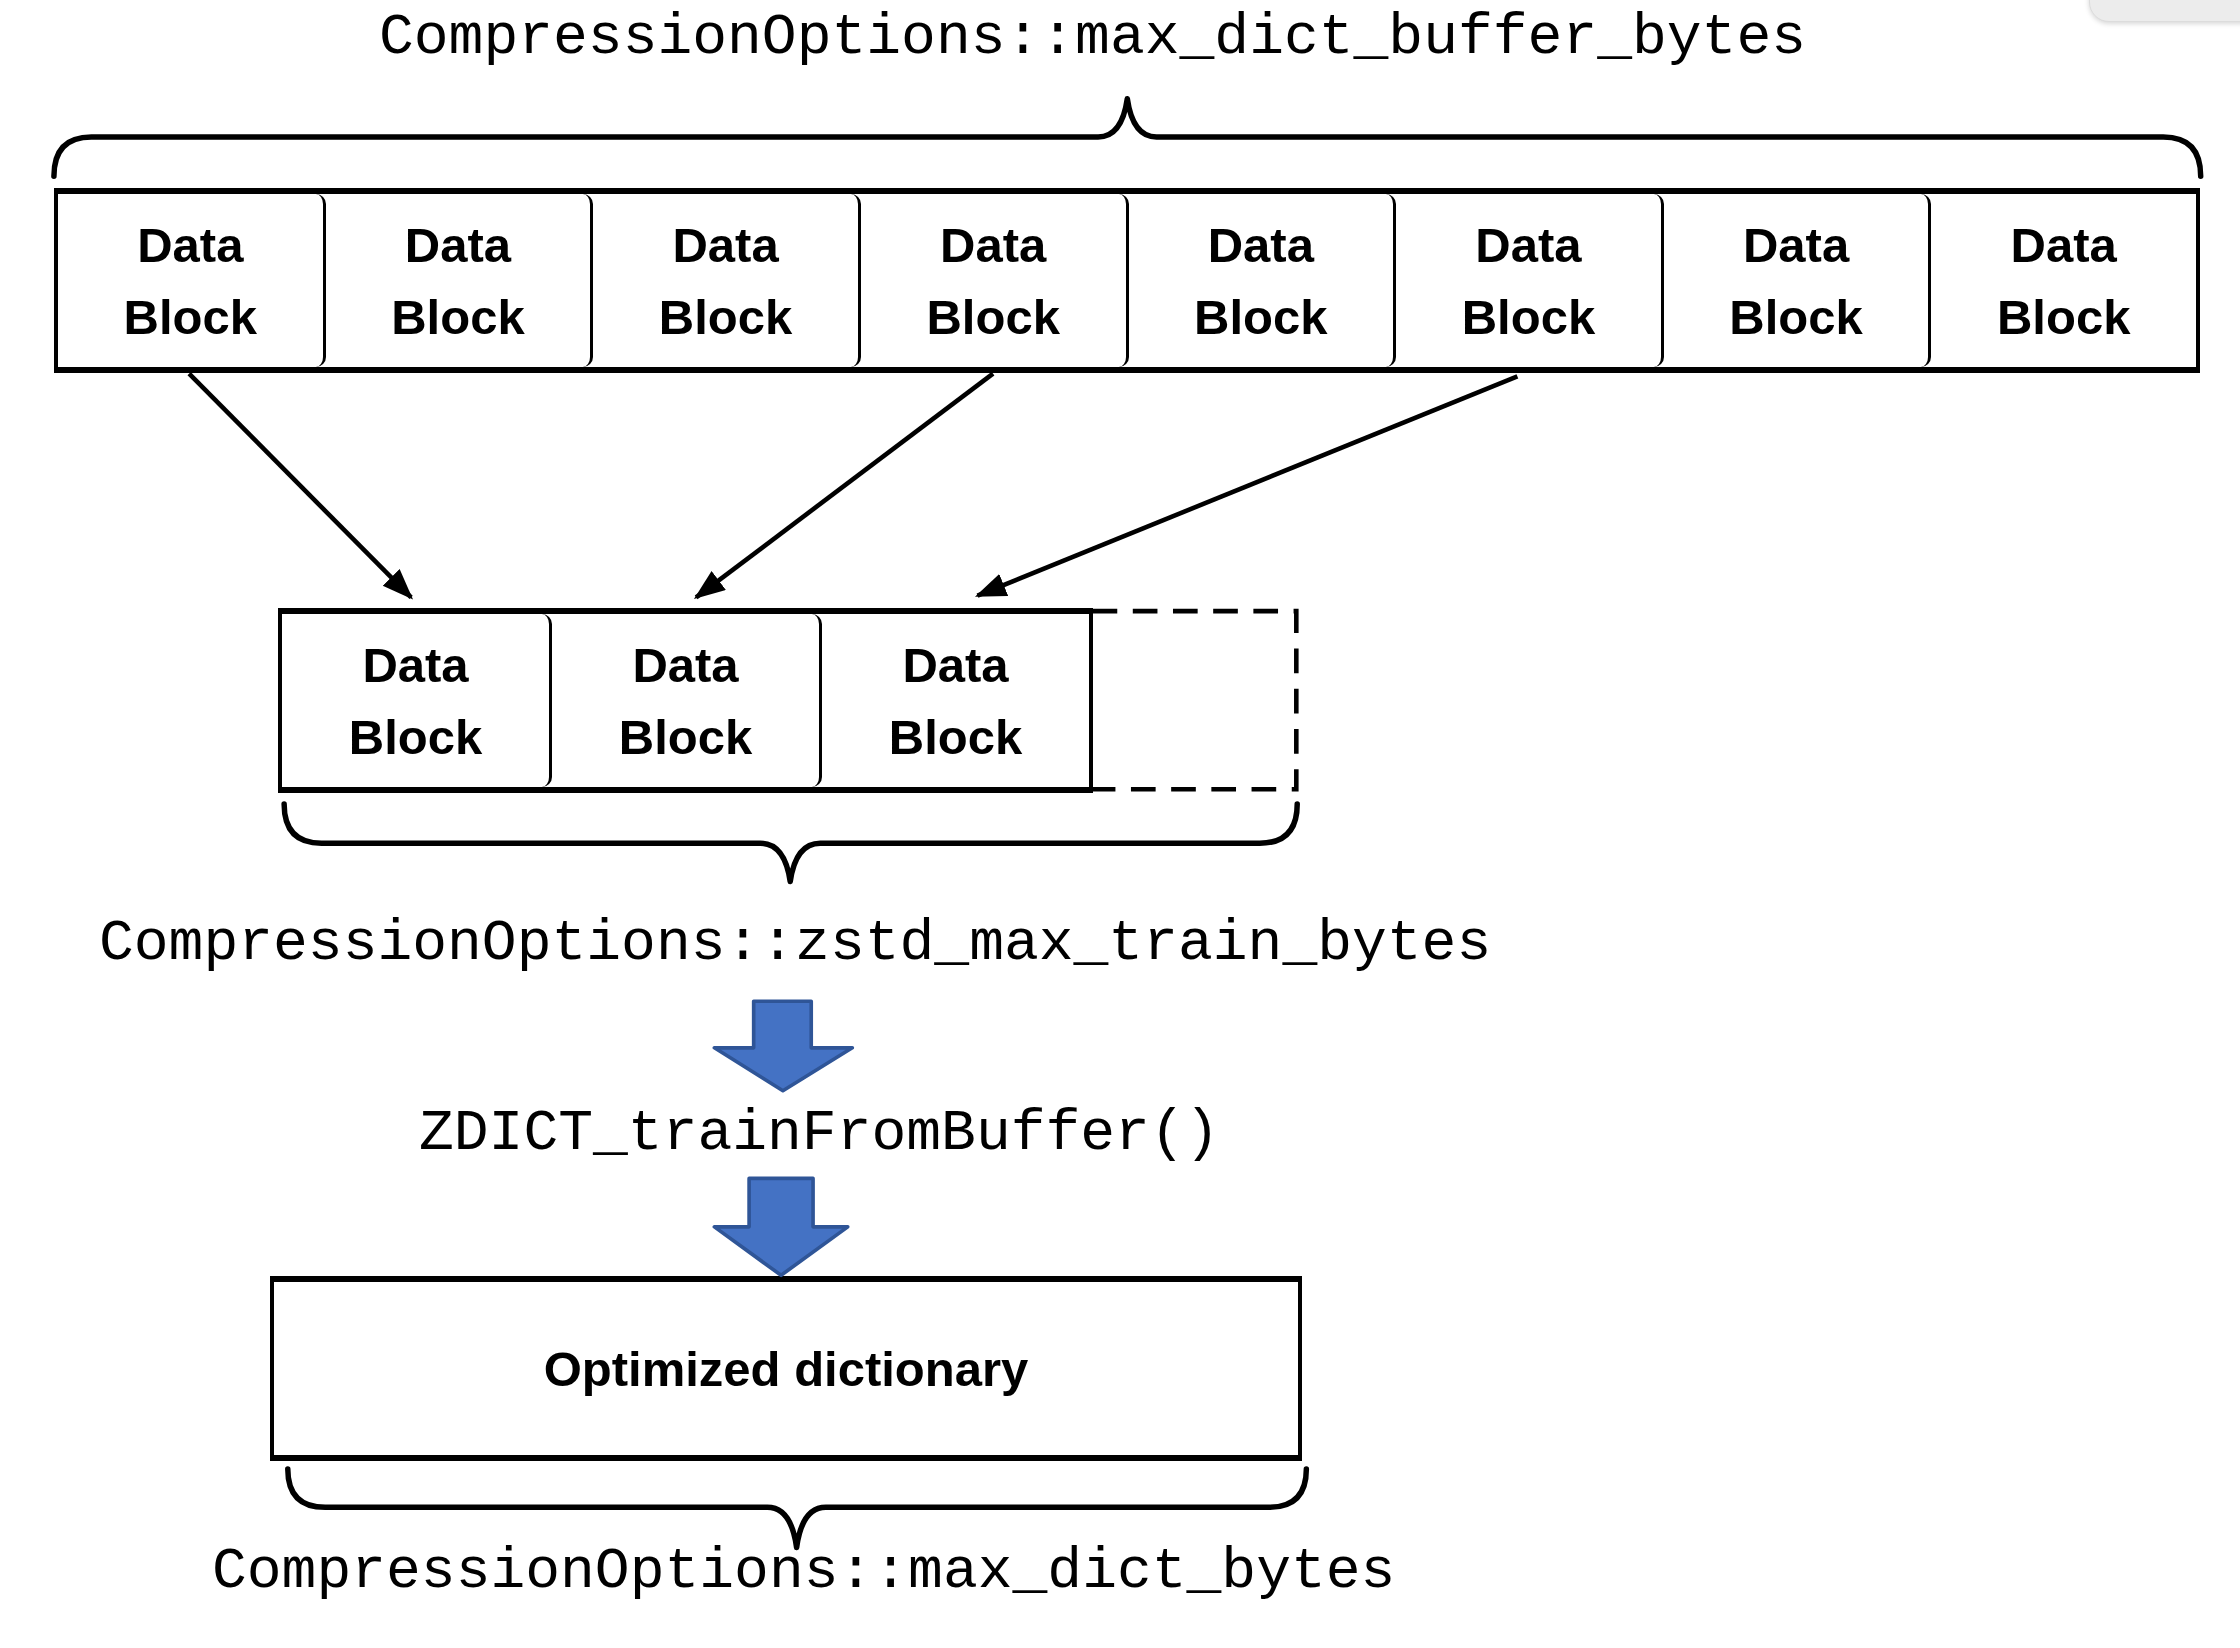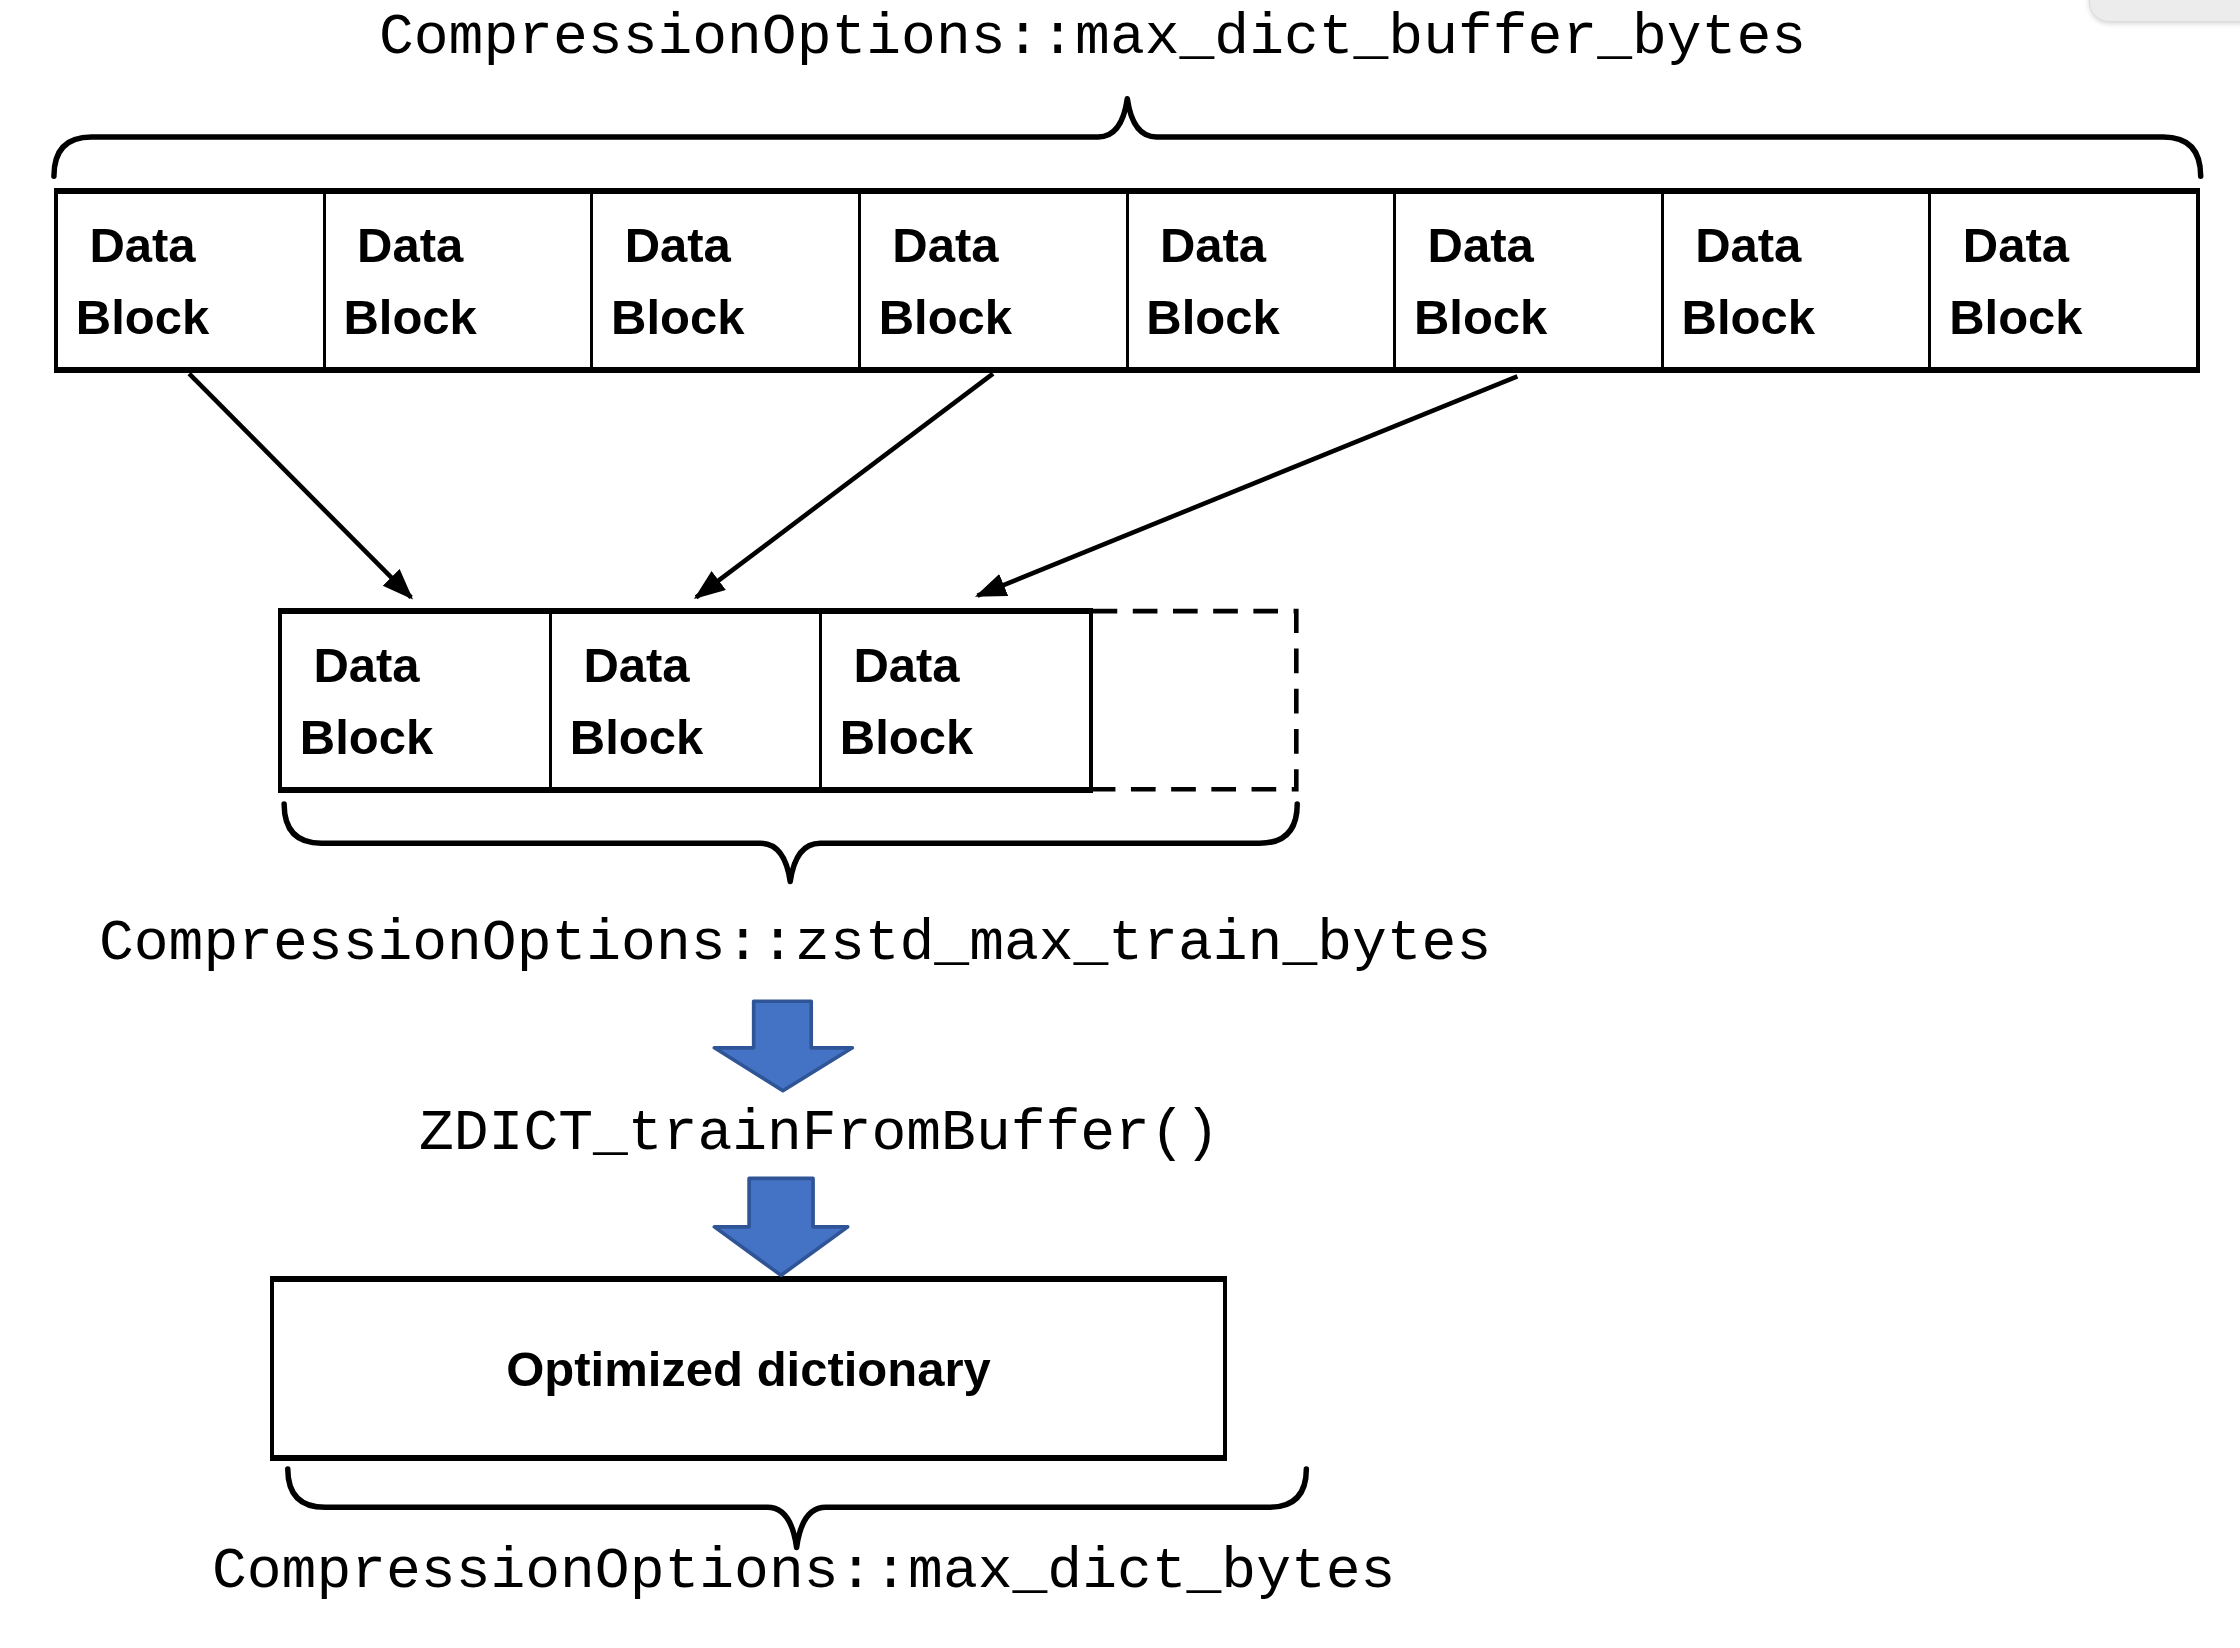--- a/index.html
+++ b/index.html
@@ -41,37 +41,39 @@
     display:flex;
     background:var(--bg);
     border:4.6px solid var(--line);
     border-top-width:6.4px;
     border-bottom-width:6.4px;
   }
   .block{
     flex:1 1 0;
     display:flex;
     align-items:center;
+    justify-content:center;
     border-right:3.7px solid var(--line);
     background:var(--bg);
+    border-radius:10px;
   }
   .block:last-child{border-right:none;}
   .block-label{
     display:block;
     width:169px;
     text-align:center;
     font-weight:bold;
     font-size:49px;
     line-height:72px;
     color:var(--line);
   }
   .dict-box{
     position:absolute;
     left:270px;top:1276px;
-    width:957px;height:185px;
+    width:1032px;height:185px;
     background:var(--bg);
     border:4.6px solid var(--line);
     border-top-width:6.4px;
     border-bottom-width:6.4px;
     display:flex;
     align-items:center;
     justify-content:center;
   }
   .dict-label{
     font-weight:bold;

